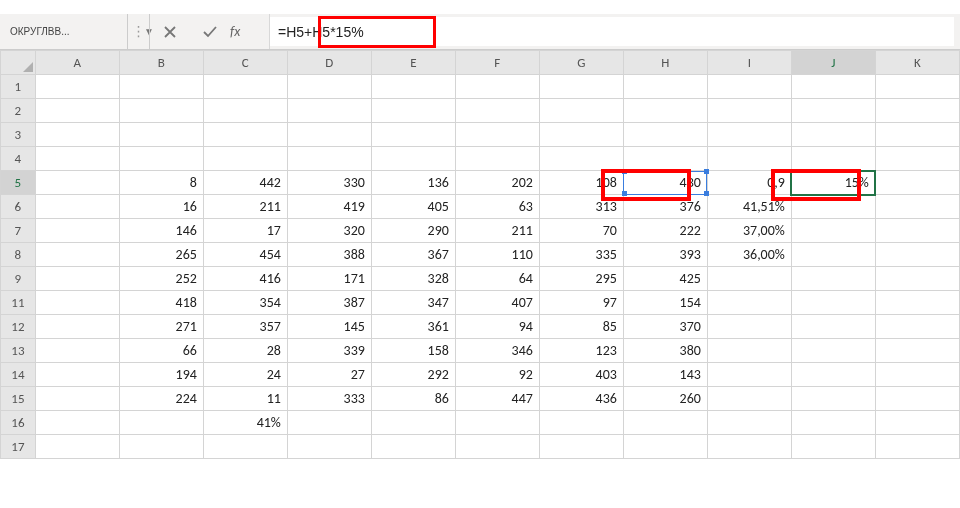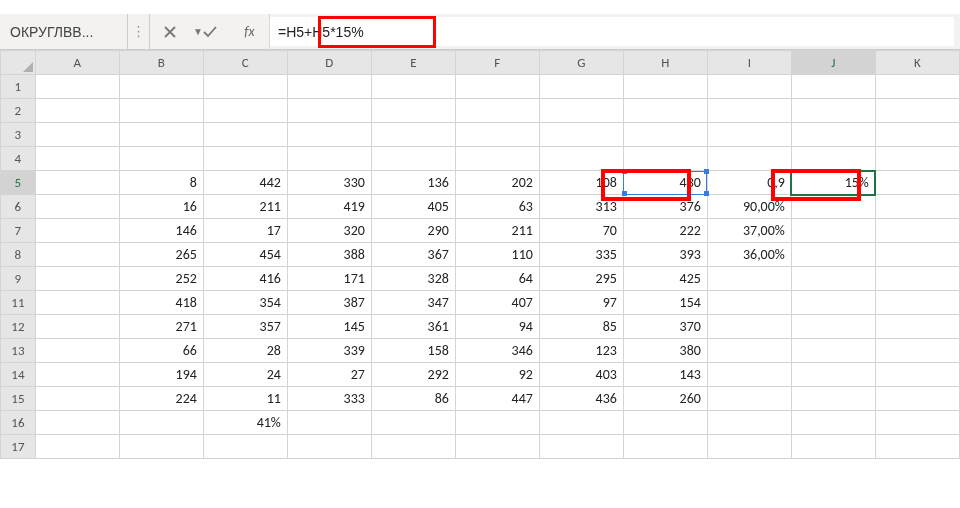--- a/index.html
+++ b/index.html
@@ -27,21 +27,21 @@
     height: 100%;
     display: flex;
     align-items: center;
     border-right: 1px solid #ccc;
     padding: 0 2px 0 8px;
   }
   .name-box-input {
     flex: 1;
     border: none;
     background: transparent;
-    font-size: 14px;
+    font-size: 10px;
     color: #444;
     outline: none;
   }
   .name-box .dd {
     width: 14px;
     text-align: center;
     color: #777;
     font-size: 10px;
   }
   .fb-sep {
@@ -57,21 +57,20 @@
     display: flex;
     align-items: center;
     justify-content: center;
     color: #666;
   }
   .fb-btn svg { width: 16px; height: 16px; }
   .fx-label {
     width: 40px;
     display: flex;
     align-items: center;
-    justify-content: center;
     font-style: italic;
     color: #666;
     border-right: 1px solid #d8d8d8;
     font-size: 14px;
   }
   .formula-wrap {
     flex: 1;
     display: flex;
     align-items: center;
     padding-left: 6px;
@@ -303,21 +302,21 @@
         <tr>
           <th>6</th>
           <td></td>
           <td>16</td>
           <td>211</td>
           <td>419</td>
           <td>405</td>
           <td>63</td>
           <td>313</td>
           <td>376</td>
-          <td>90,00%</td>
+          <td>41,51%</td>
           <td></td>
           <td></td>
         </tr>
         <tr>
           <th>7</th>
           <td></td>
           <td>146</td>
           <td>17</td>
           <td>320</td>
           <td>290</td>

